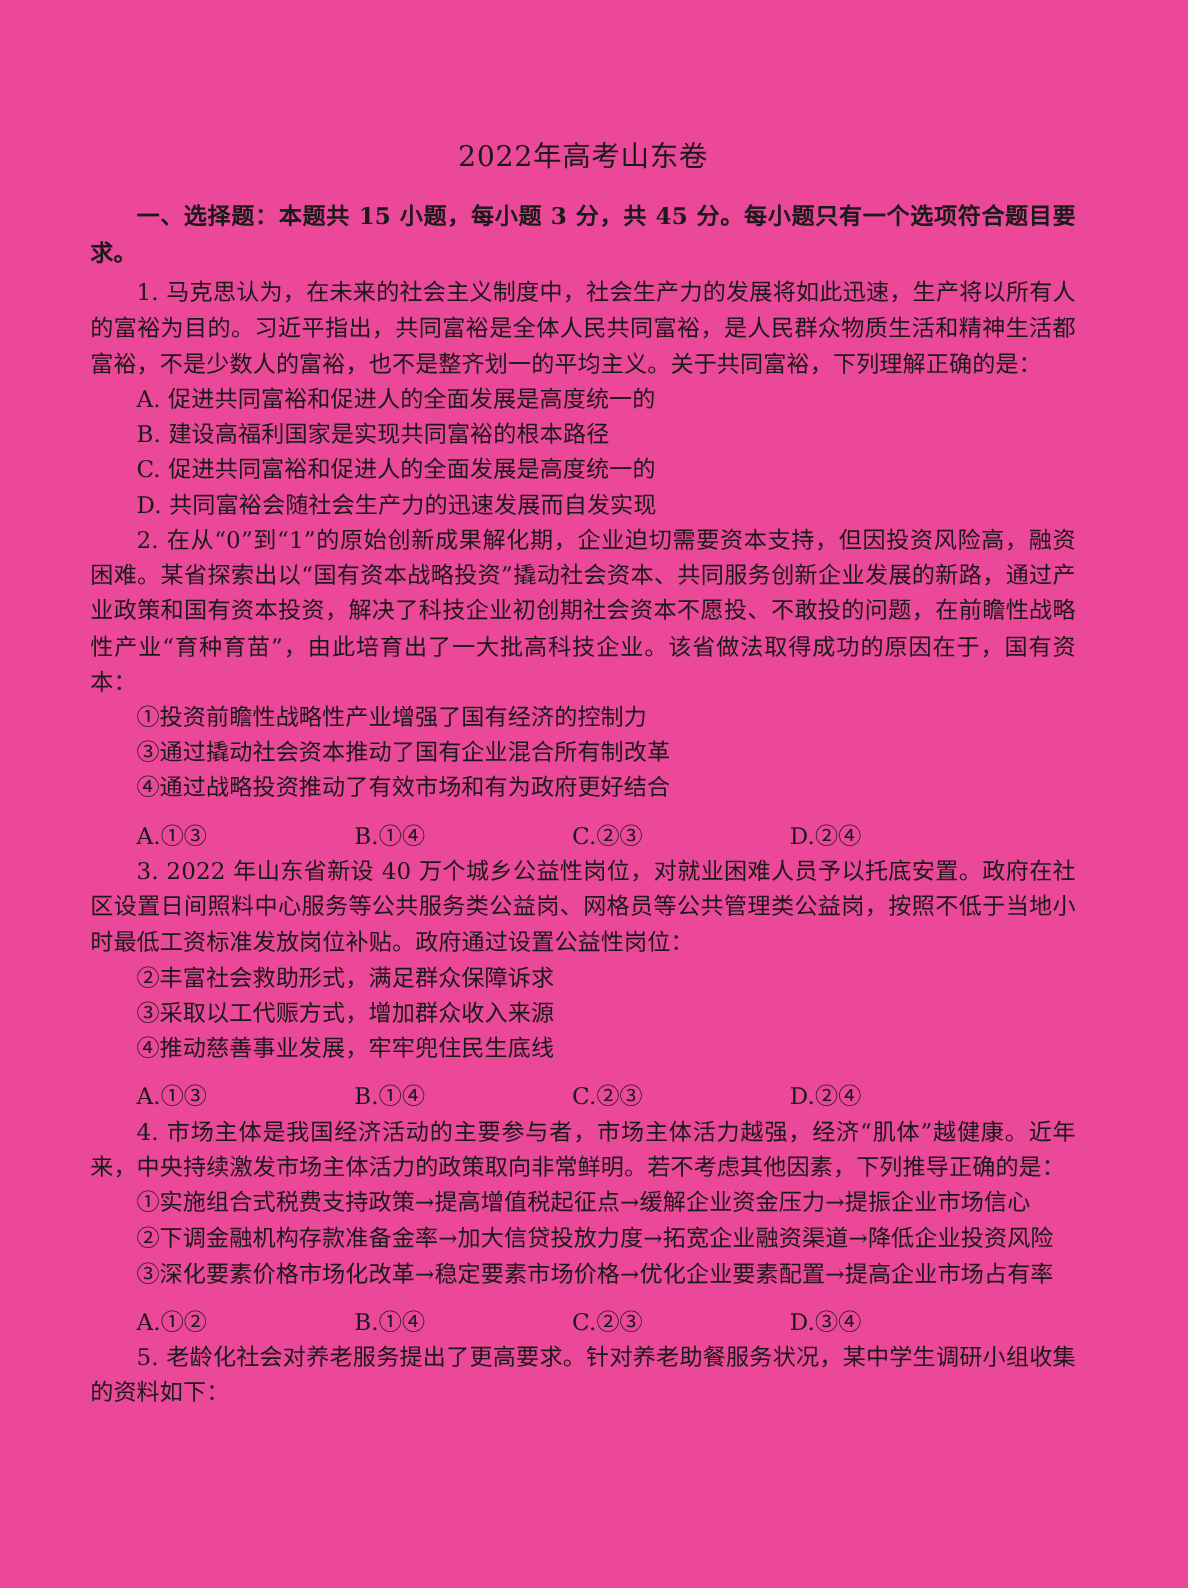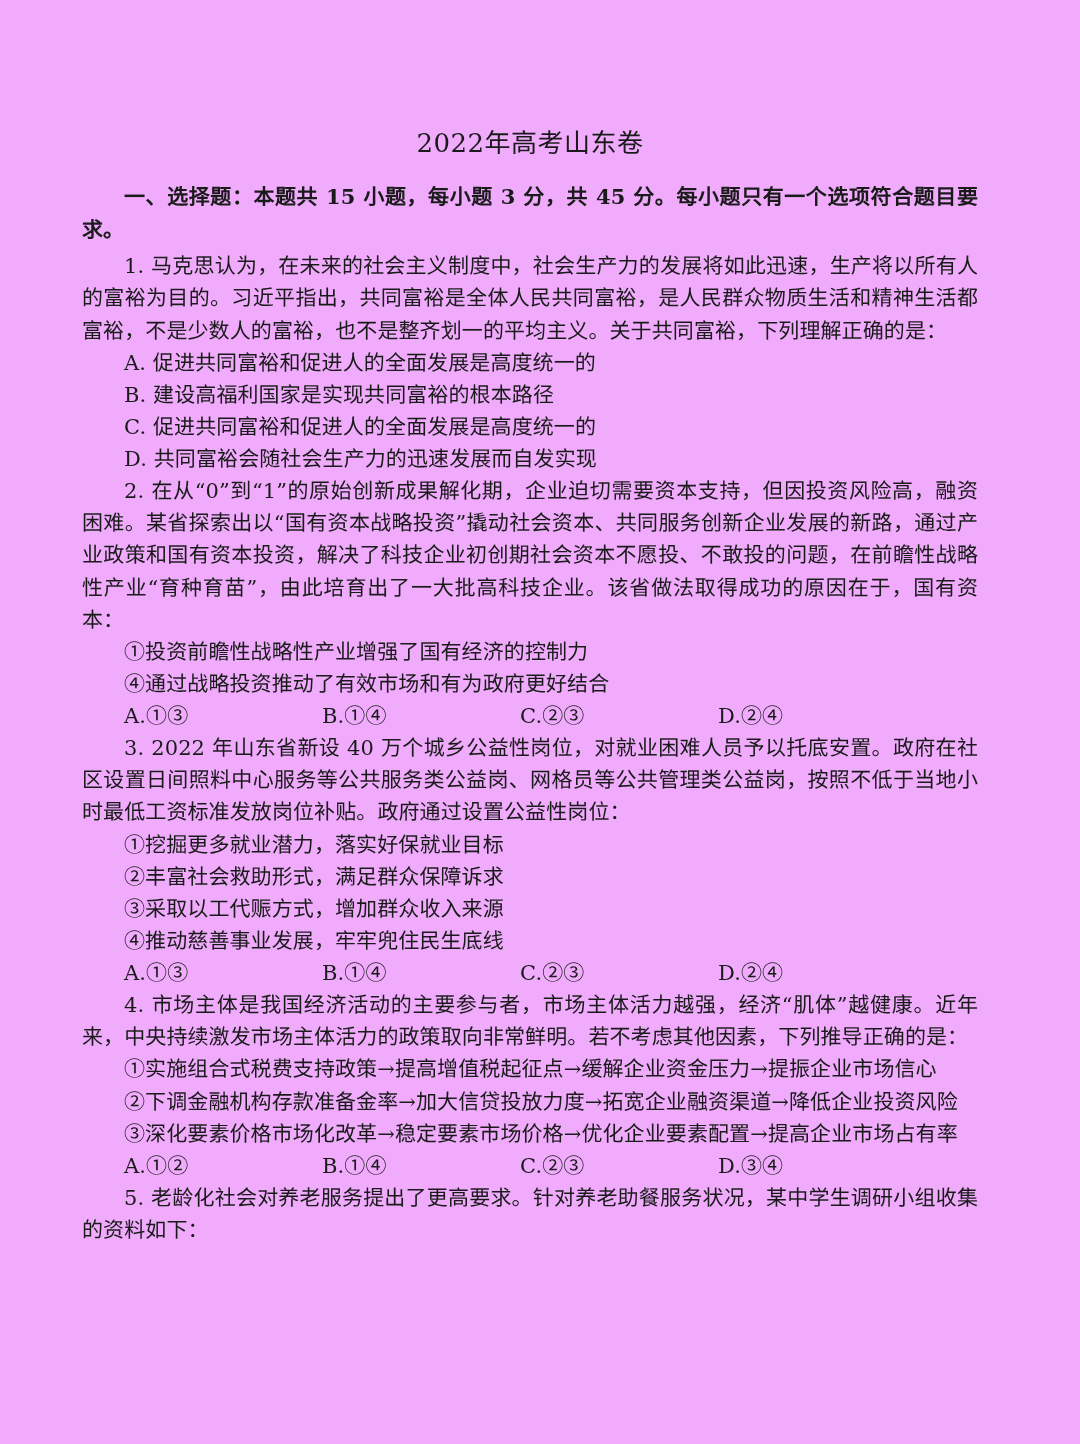--- a/index.html
+++ b/index.html
@@ -13,21 +13,21 @@
     height: 1444px;
     overflow: hidden;
     font-family: "DejaVu Serif", "Liberation Serif", serif;
     color: #1a1a1a;
     -webkit-font-smoothing: antialiased;
   }
   .page {
     position: relative;
     width: 1080px;
     height: 1444px;
-    background: #f0abfc;
+    background: #ec4899;
     box-sizing: border-box;
     padding: 0 102px 0 82px;
   }
 
   .doc-title {
     text-align: center;
     font-size: 26px;
     line-height: 1.2;
     font-weight: 400;
     margin: 0;
@@ -92,46 +92,46 @@
     margin: 0;
     padding-left: 42px;
     display: block;
     letter-spacing: 0.1px;
   }
   .abcd-row .ch {
     display: inline-block;
     width: 198px;
     white-space: nowrap;
   }
-  .abcd-row .ch:last-child { width: auto; }
+  .abcd-row .ch:last-child { width: auto; margin-top: 12px; }
 </style>
 </head>
 <body>
 
 <div class="page">
 
   <h1 class="doc-title">2022年高考山东卷</h1>
 
   <p class="section-head">一、选择题：本题共 15 小题，每小题 3 分，共 45 分。每小题只有一个选项符合题目要求。</p>
 
   <p class="q-stem">1. 马克思认为，在未来的社会主义制度中，社会生产力的发展将如此迅速，生产将以所有人的富裕为目的。习近平指出，共同富裕是全体人民共同富裕，是人民群众物质生活和精神生活都富裕，不是少数人的富裕，也不是整齐划一的平均主义。关于共同富裕，下列理解正确的是：</p>
   <p class="opt-line">A. 促进共同富裕和促进人的全面发展是高度统一的</p>
   <p class="opt-line">B. 建设高福利国家是实现共同富裕的根本路径</p>
   <p class="opt-line">C. 促进共同富裕和促进人的全面发展是高度统一的</p>
   <p class="opt-line">D. 共同富裕会随社会生产力的迅速发展而自发实现</p>
 
   <p class="q-stem">2. 在从“0”到“1”的原始创新成果解化期，企业迫切需要资本支持，但因投资风险高，融资困难。某省探索出以“国有资本战略投资”撬动社会资本、共同服务创新企业发展的新路，通过产业政策和国有资本投资，解决了科技企业初创期社会资本不愿投、不敢投的问题，在前瞻性战略性产业“育种育苗”，由此培育出了一大批高科技企业。该省做法取得成功的原因在于，国有资本：</p>
   <p class="circ-line">①投资前瞻性战略性产业增强了国有经济的控制力</p>
+  <p class="circ-line">③通过撬动社会资本推动了国有企业混合所有制改革</p>
   <p class="circ-line">④通过战略投资推动了有效市场和有为政府更好结合</p>
   <p class="abcd-row">
     <span class="ch">A.①③</span><span class="ch">B.①④</span><span class="ch">C.②③</span><span class="ch">D.②④</span>
   </p>
 
   <p class="q-stem">3. 2022 年山东省新设 40 万个城乡公益性岗位，对就业困难人员予以托底安置。政府在社区设置日间照料中心服务等公共服务类公益岗、网格员等公共管理类公益岗，按照不低于当地小时最低工资标准发放岗位补贴。政府通过设置公益性岗位：</p>
-  <p class="circ-line">①挖掘更多就业潜力，落实好保就业目标</p>
   <p class="circ-line">②丰富社会救助形式，满足群众保障诉求</p>
   <p class="circ-line">③采取以工代赈方式，增加群众收入来源</p>
   <p class="circ-line">④推动慈善事业发展，牢牢兜住民生底线</p>
   <p class="abcd-row">
     <span class="ch">A.①③</span><span class="ch">B.①④</span><span class="ch">C.②③</span><span class="ch">D.②④</span>
   </p>
 
   <p class="q-stem">4. 市场主体是我国经济活动的主要参与者，市场主体活力越强，经济“肌体”越健康。近年来，中央持续激发市场主体活力的政策取向非常鲜明。若不考虑其他因素，下列推导正确的是：</p>
   <p class="chain-line">①实施组合式税费支持政策→提高增值税起征点→缓解企业资金压力→提振企业市场信心</p>
   <p class="chain-line">②下调金融机构存款准备金率→加大信贷投放力度→拓宽企业融资渠道→降低企业投资风险</p>

